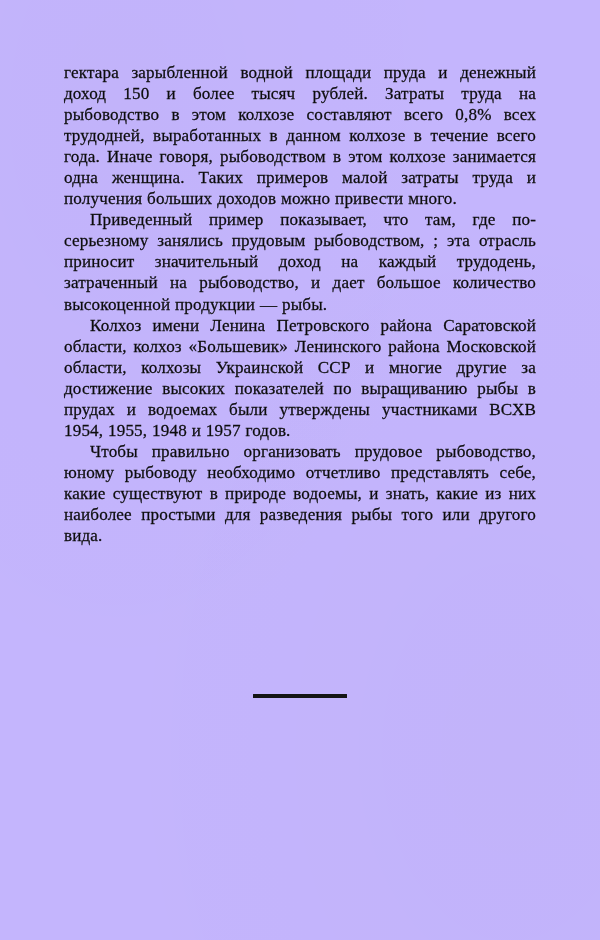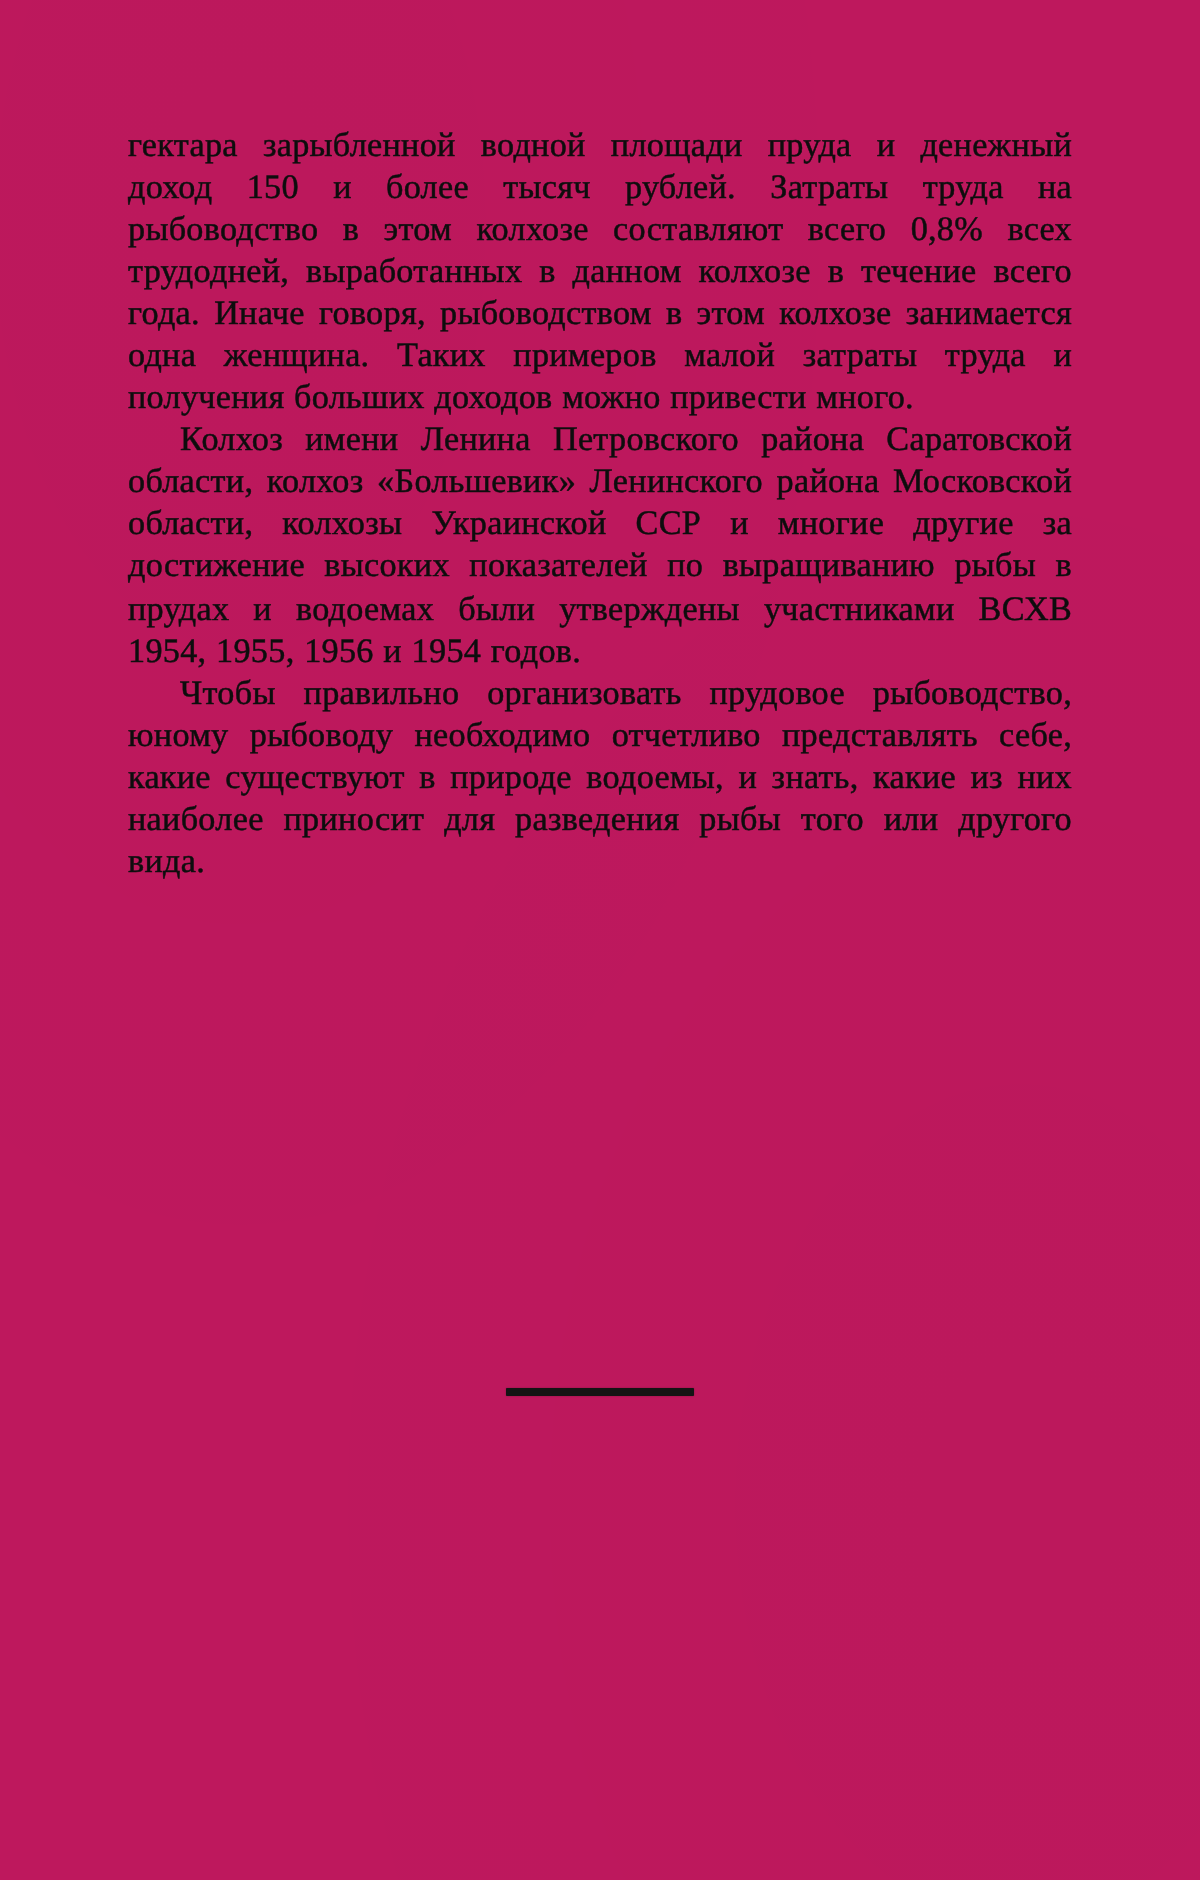--- a/index.html
+++ b/index.html
@@ -14,21 +14,21 @@
     font-family: "Liberation Serif", "DejaVu Serif", serif;
     color: #0d0d0d;
     overflow: hidden;
     position: relative;
     -webkit-font-smoothing: none;
   }
 
   #page {
     position: absolute;
     inset: 0;
-    background: #be185d;
+    background: #c4b5fd;
   }
 
   
   #page::before {
     content: "";
     position: absolute;
     inset: 0;
     background:
       radial-gradient(ellipse at 20% 12%, rgba(0,0,0,0.012), rgba(0,0,0,0) 55%),
       radial-gradient(ellipse at 85% 80%, rgba(0,0,0,0.010), rgba(0,0,0,0) 60%);
@@ -82,21 +82,22 @@
     box-shadow: 0 0 0.6px rgba(0,0,0,0.5);
   }
 </style>
 </head>
 <body>
 
 <div id="page">
 
   <div id="text-column">
     <p class="para first">гектара зарыбленной водной площади пруда и денежный доход 150 и более тысяч рублей. Затраты труда на рыбоводство в этом колхозе составляют всего 0,8% всех трудодней, выработанных в данном колхозе в течение всего года. Иначе говоря, рыбоводством в этом колхозе занимается одна женщина. Таких примеров малой затраты труда и получения больших доходов можно привести много.</p>
-    <p class="para">Колхоз имени Ленина Петровского района Саратовской области, колхоз «Большевик» Ленинского района Московской области, колхозы Украинской ССР и многие другие за достижение высоких показателей по выращиванию рыбы в прудах и водоемах были утверждены участниками ВСХВ 1954, 1955, 1956 и 1954 годов.</p>
-    <p class="para">Чтобы правильно организовать прудовое рыбоводство, юному рыбоводу необходимо отчетливо представлять себе, какие существуют в природе водоемы, и знать, какие из них наиболее приносит для разведения рыбы того или другого вида.</p>
+    <p class="para">Приведенный пример показывает, что там, где по-серьезному занялись прудовым рыбоводством, ; эта отрасль приносит значительный доход на каждый трудодень, затраченный на рыбоводство, и дает большое количество высокоценной продукции — рыбы.</p>
+    <p class="para">Колхоз имени Ленина Петровского района Саратовской области, колхоз «Большевик» Ленинского района Московской области, колхозы Украинской ССР и многие другие за достижение высоких показателей по выращиванию рыбы в прудах и водоемах были утверждены участниками ВСХВ 1954, 1955, 1948 и 1957 годов.</p>
+    <p class="para">Чтобы правильно организовать прудовое рыбоводство, юному рыбоводу необходимо отчетливо представлять себе, какие существуют в природе водоемы, и знать, какие из них наиболее простыми для разведения рыбы того или другого вида.</p>
   </div>
 
   <div id="divider-wrap">
     <div id="divider"></div>
   </div>
 
 </div>
 
 </body></html>

